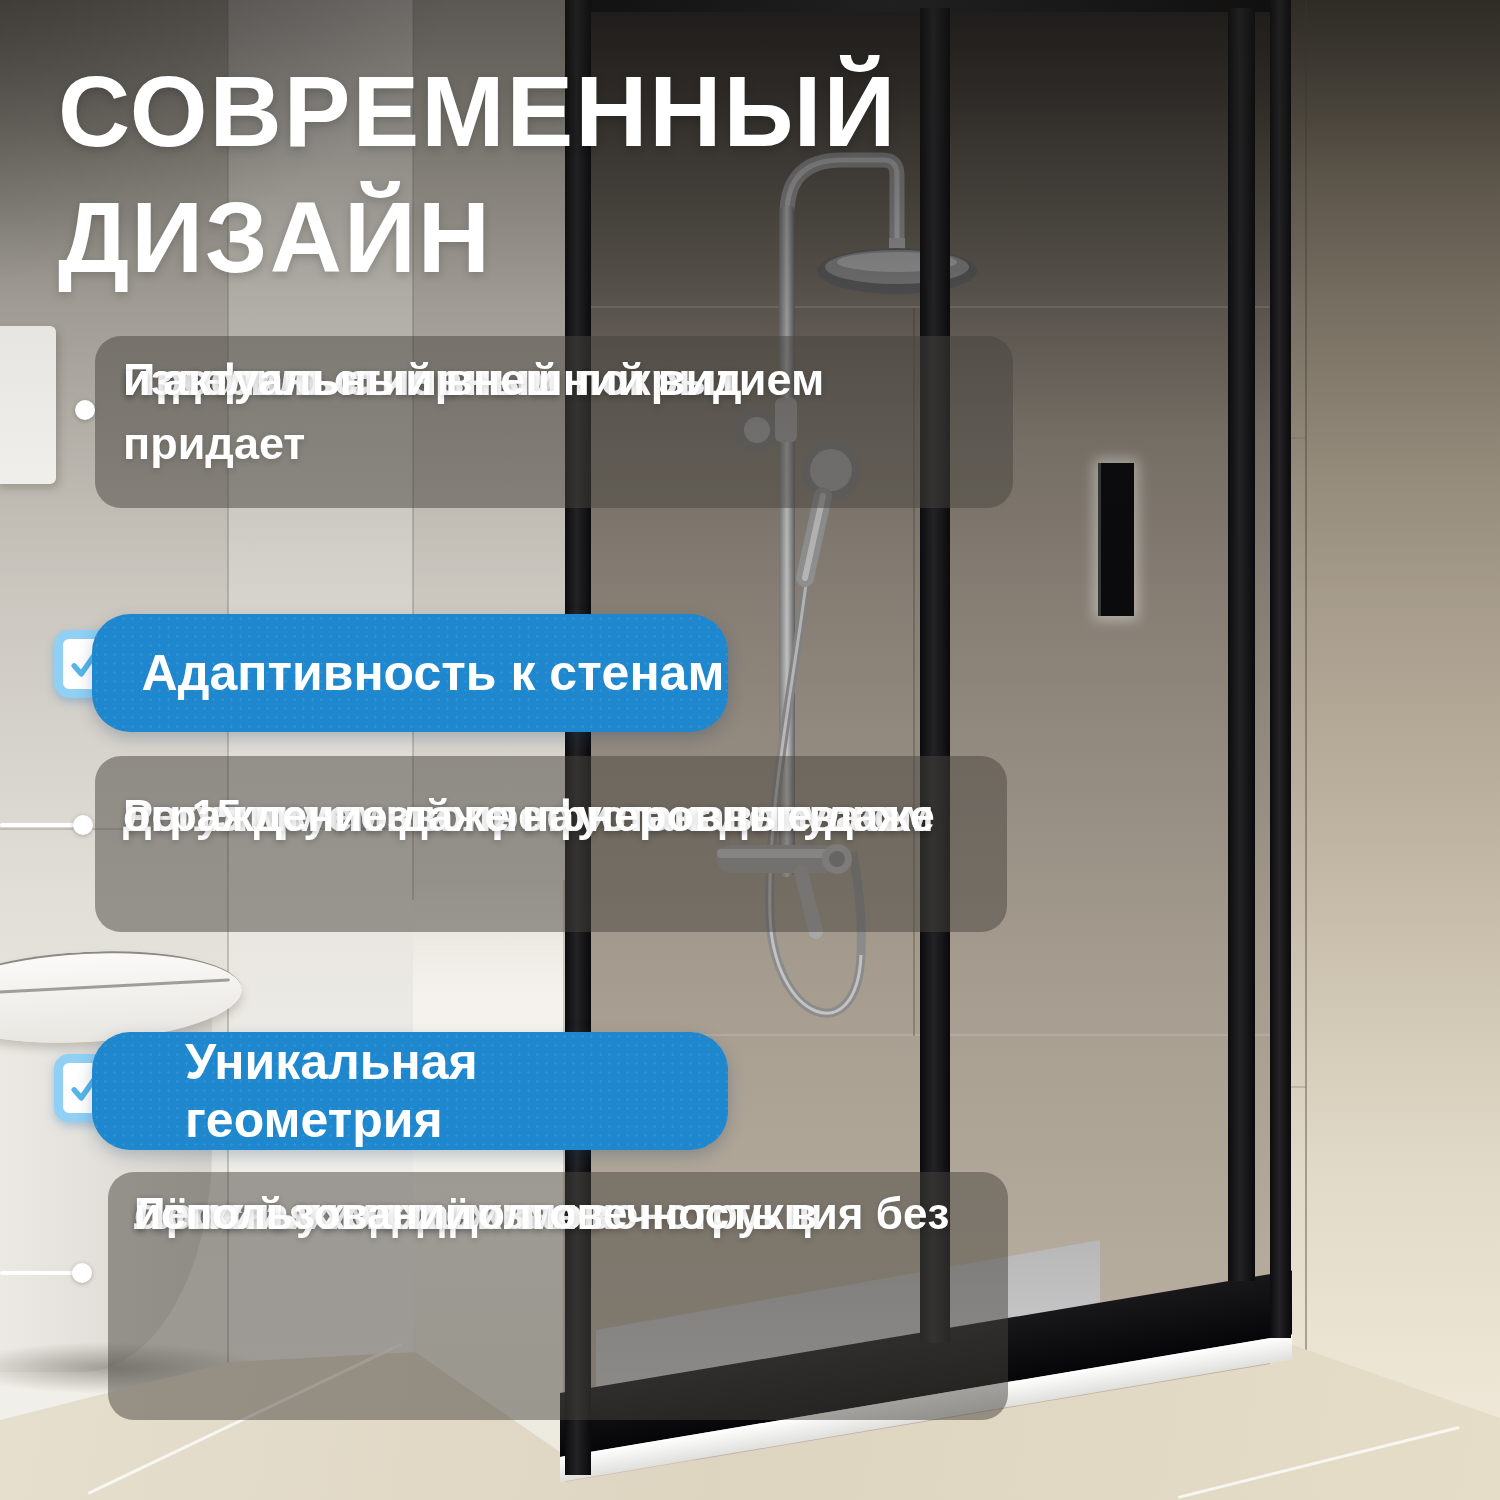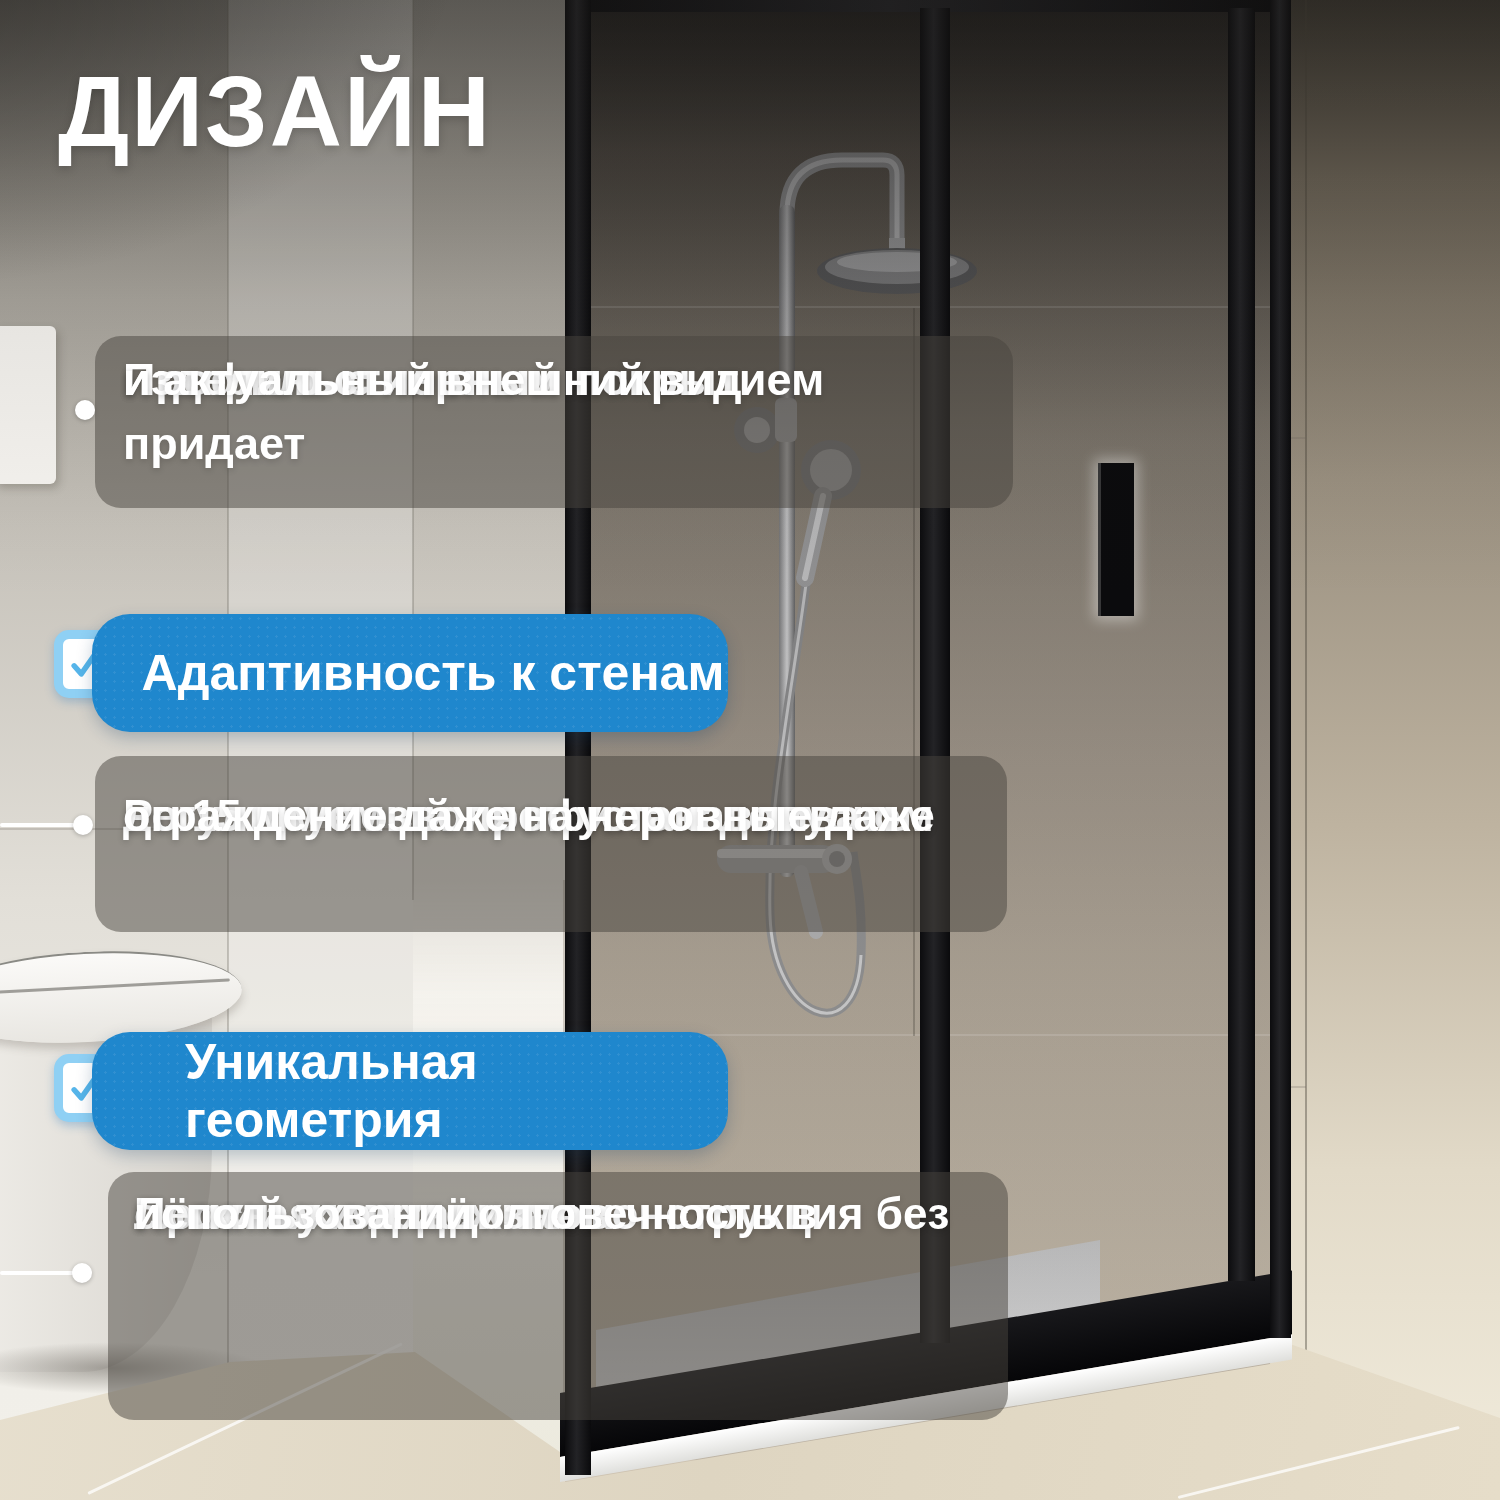--- a/index.html
+++ b/index.html
@@ -169,20 +169,21 @@
   <div class="frame rail-top"></div>
   <div class="frame stile-left"></div>
   <div class="frame stile-mid"></div>
   <div class="frame stile-door"></div>
   <div class="frame stile-wallprofile"></div>
   <div class="handle"></div>
 
   <div class="vignette"></div>
 
   <div class="title">
+    <p style="position:static;margin:0;">СОВРЕМЕННЫЙ</p>
     <p style="position:static;margin:0;">ДИЗАЙН</p>
   </div>
 
   <div class="dot" style="left:75px;top:400px;"></div>
   <div class="block block-1">
     <p>Профиль с черным покрытием придает</p>
     <p>изделию стильный</p>
     <p>и актуальный внешний вид</p>
   </div>
 

